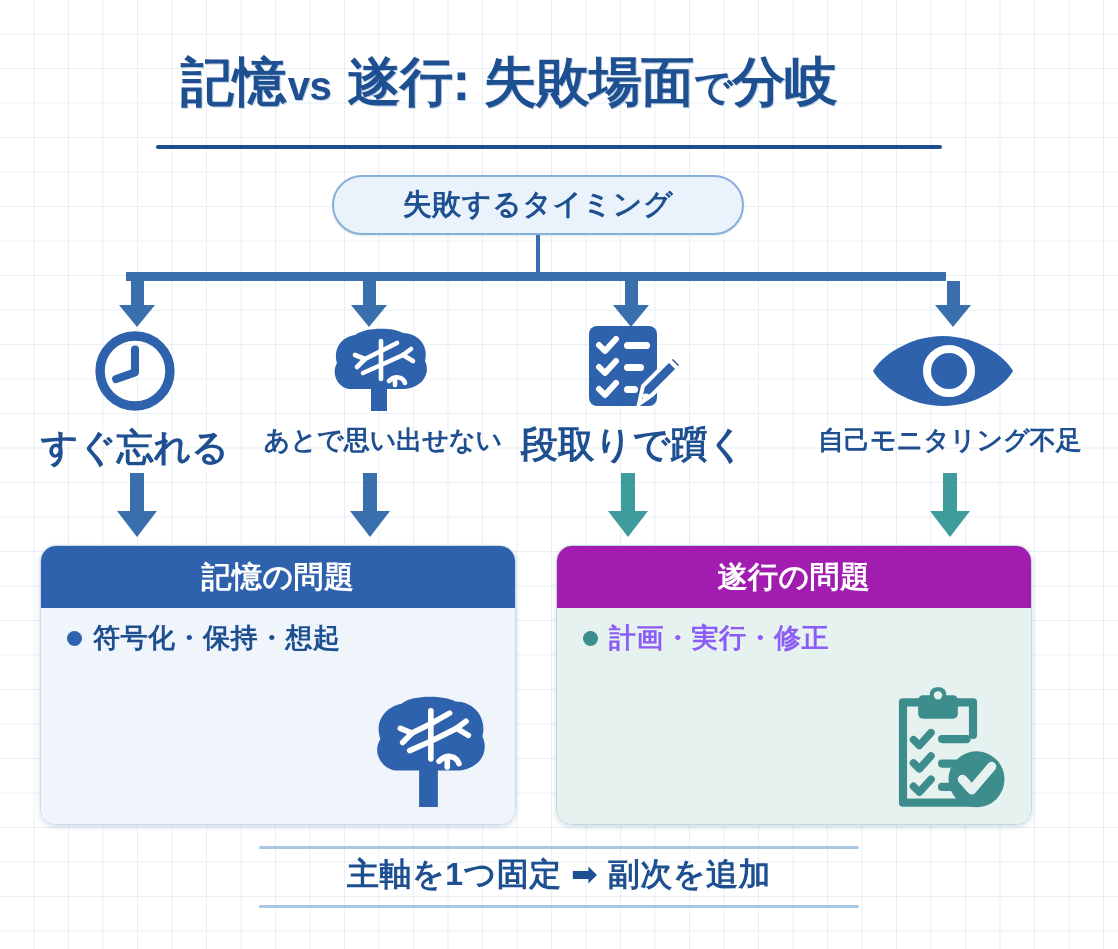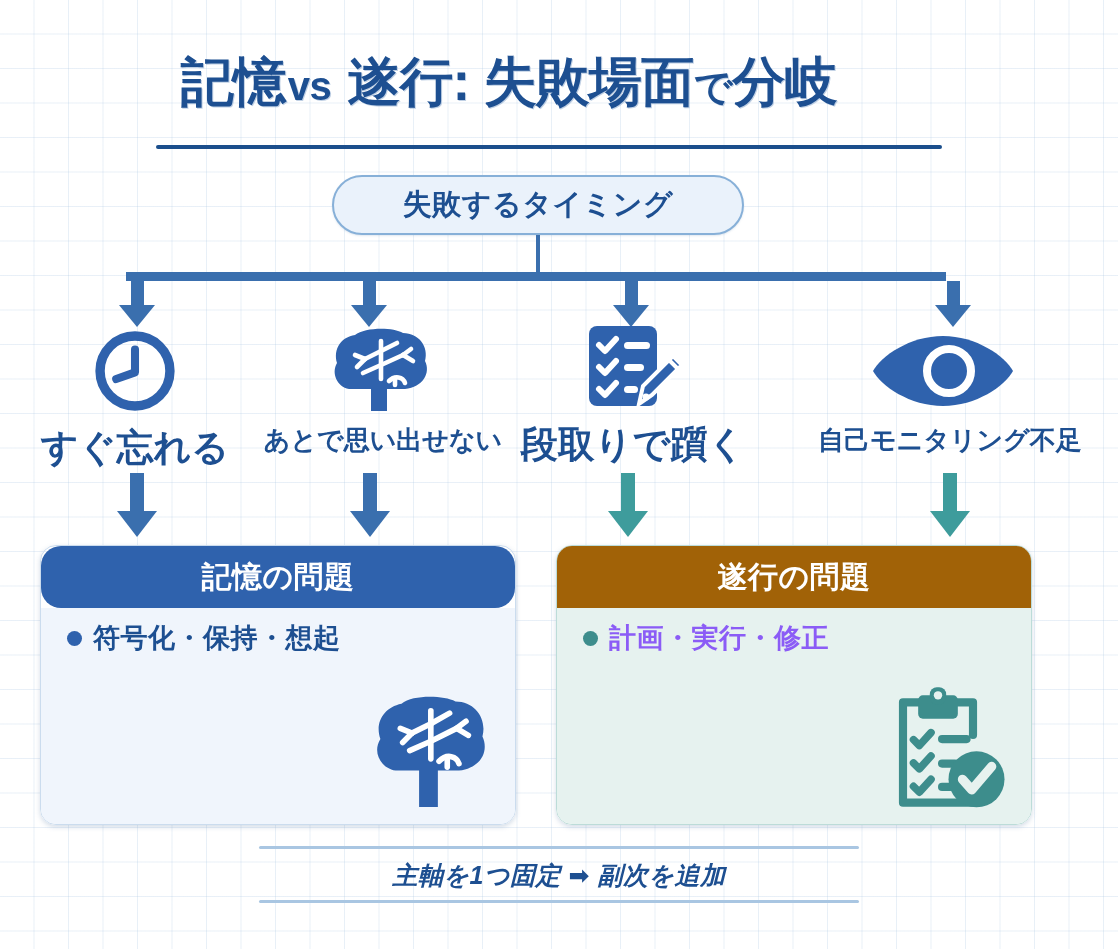--- a/index.html
+++ b/index.html
@@ -188,52 +188,51 @@
   .bullet-text {
     font-size: 27px;
     font-weight: 700;
     letter-spacing: 0.5px;
   }
   .card-art {
     position: absolute;
     right: 22px; bottom: 10px;
   }
 
-  .card.memory .card-header { background: #2f62ad; border-radius: 20px; }
+  .card.memory .card-header { background: #2f62ad; }
   .card.memory .card-body   { background: #f0f5fc; }
   .card.memory .bullet-dot  { background: #2f62ad; }
   .card.memory .bullet-text { color: #1d4f91; }
   .card.memory             { border: 1px solid #cbdcee; }
 
-  .card.exec .card-header { background: #a16207; }
+  .card.exec .card-header { background: #a21caf; }
   .card.exec .card-body   { background: #e6f2ef; }
   .card.exec .bullet-dot  { background: #3d8d8c; }
   .card.exec .bullet-text { color: #8b5cf6; }
   .card.exec             { border: 1px solid #bcdcd8; }
 
   
   .footer {
     position: absolute;
     left: 259px; top: 846px;
     width: 600px;
     text-align: center;
   }
   .footer-rule {
     height: 3px;
     background: #a9c6e2;
     border-radius: 2px;
   }
   .footer-text {
-    font-size: 25px;
+    font-size: 32px;
     font-weight: 700;
     color: #1d4f91;
-    padding: 10px 0 8px;
+    padding: 4px 0 8px;
     white-space: nowrap;
     letter-spacing: 0.5px;
-    font-style: italic;
   }
 </style>
 </head>
 <body>
 
 <div class="canvas">
 
   <div class="title-wrap">
     <div class="title">
       <span>記憶</span><span class="vs">vs</span>

